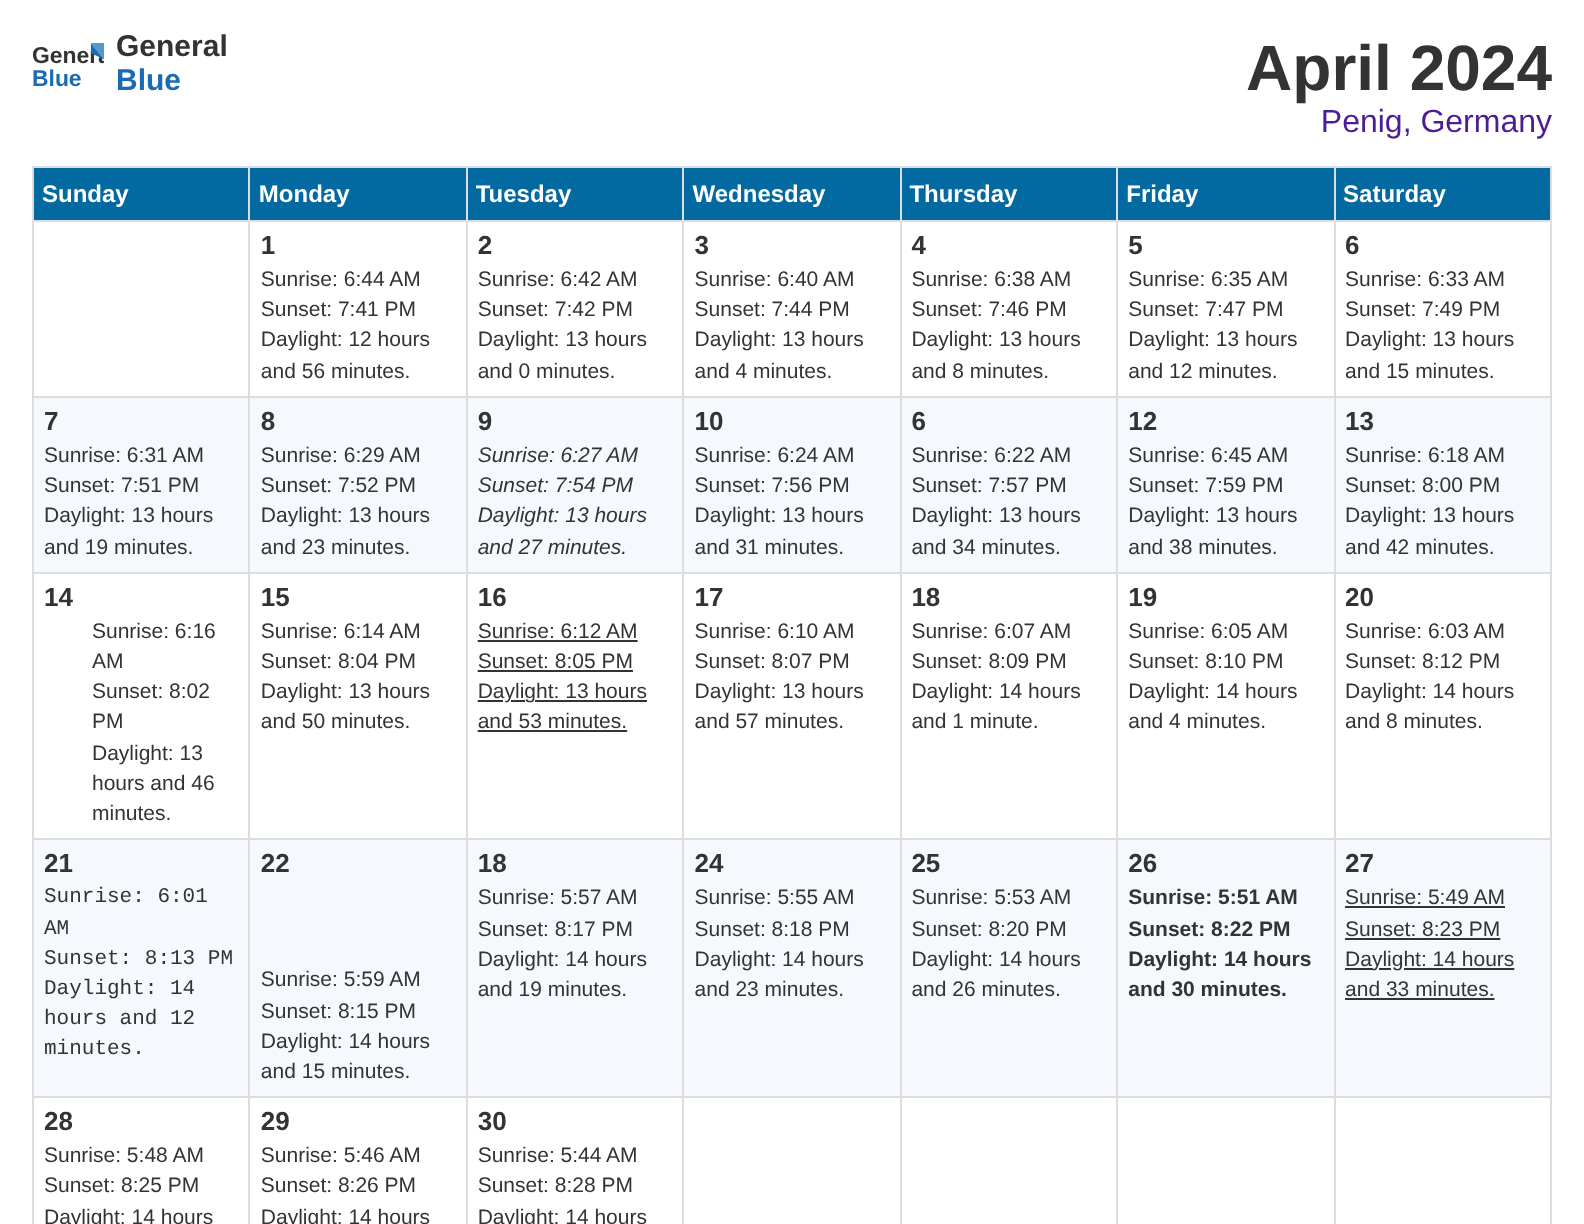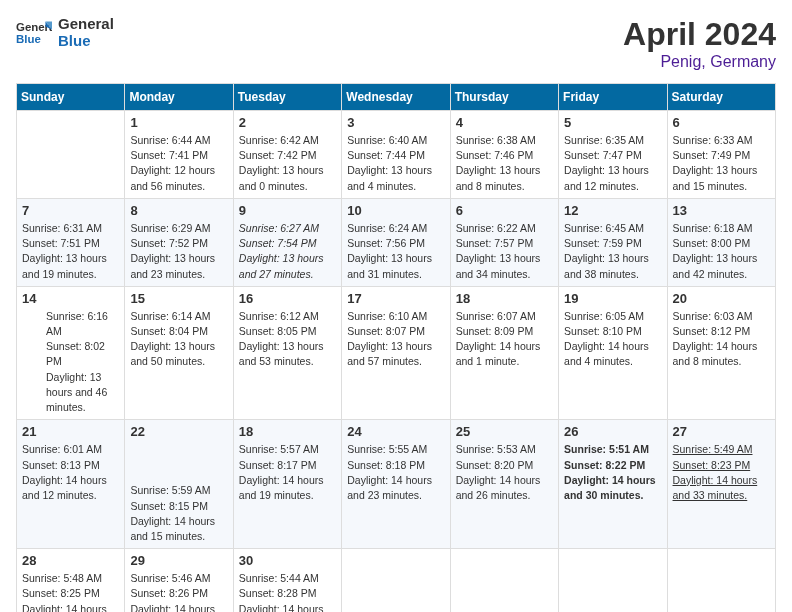--- a/index.html
+++ b/index.html
@@ -203,21 +203,21 @@
 Daylight: 13 hours and 46 minutes.</div>
         </td>
         <td>
           <span class="day-number">15</span>
           <div class="day-info" style="white-space: pre-line;">Sunrise: 6:14 AM
 Sunset: 8:04 PM
 Daylight: 13 hours and 50 minutes.</div>
         </td>
         <td>
           <span class="day-number">16</span>
-          <div class="day-info" style="white-space: pre-line;">Sunrise: 6:12 AM
+          <div class="day-info" style="white-space: pre-line; text-decoration: underline;">Sunrise: 6:12 AM
 Sunset: 8:05 PM
 Daylight: 13 hours and 53 minutes.</div>
         </td>
         <td>
           <span class="day-number">17</span>
           <div class="day-info" style="white-space: pre-line;">Sunrise: 6:10 AM
 Sunset: 8:07 PM
 Daylight: 13 hours and 57 minutes.</div>
         </td>
         <td>
@@ -235,21 +235,21 @@
         <td>
           <span class="day-number">20</span>
           <div class="day-info" style="white-space: pre-line;">Sunrise: 6:03 AM
 Sunset: 8:12 PM
 Daylight: 14 hours and 8 minutes.</div>
         </td>
       </tr>
       <tr>
         <td>
           <span class="day-number">21</span>
-          <div class="day-info" style="white-space: pre-line;">Sunrise: 6:01 AM
+          <div class="day-info" style="white-space: pre-line; font-family: Liberation Mono, monospace;">Sunrise: 6:01 AM
 Sunset: 8:13 PM
 Daylight: 14 hours and 12 minutes.</div>
         </td>
         <td>
           <span class="day-number">22</span>
           <div class="day-info" style="white-space: pre-line; margin-top: 44px;">Sunrise: 5:59 AM
 Sunset: 8:15 PM
 Daylight: 14 hours and 15 minutes.</div>
         </td>
         <td>

